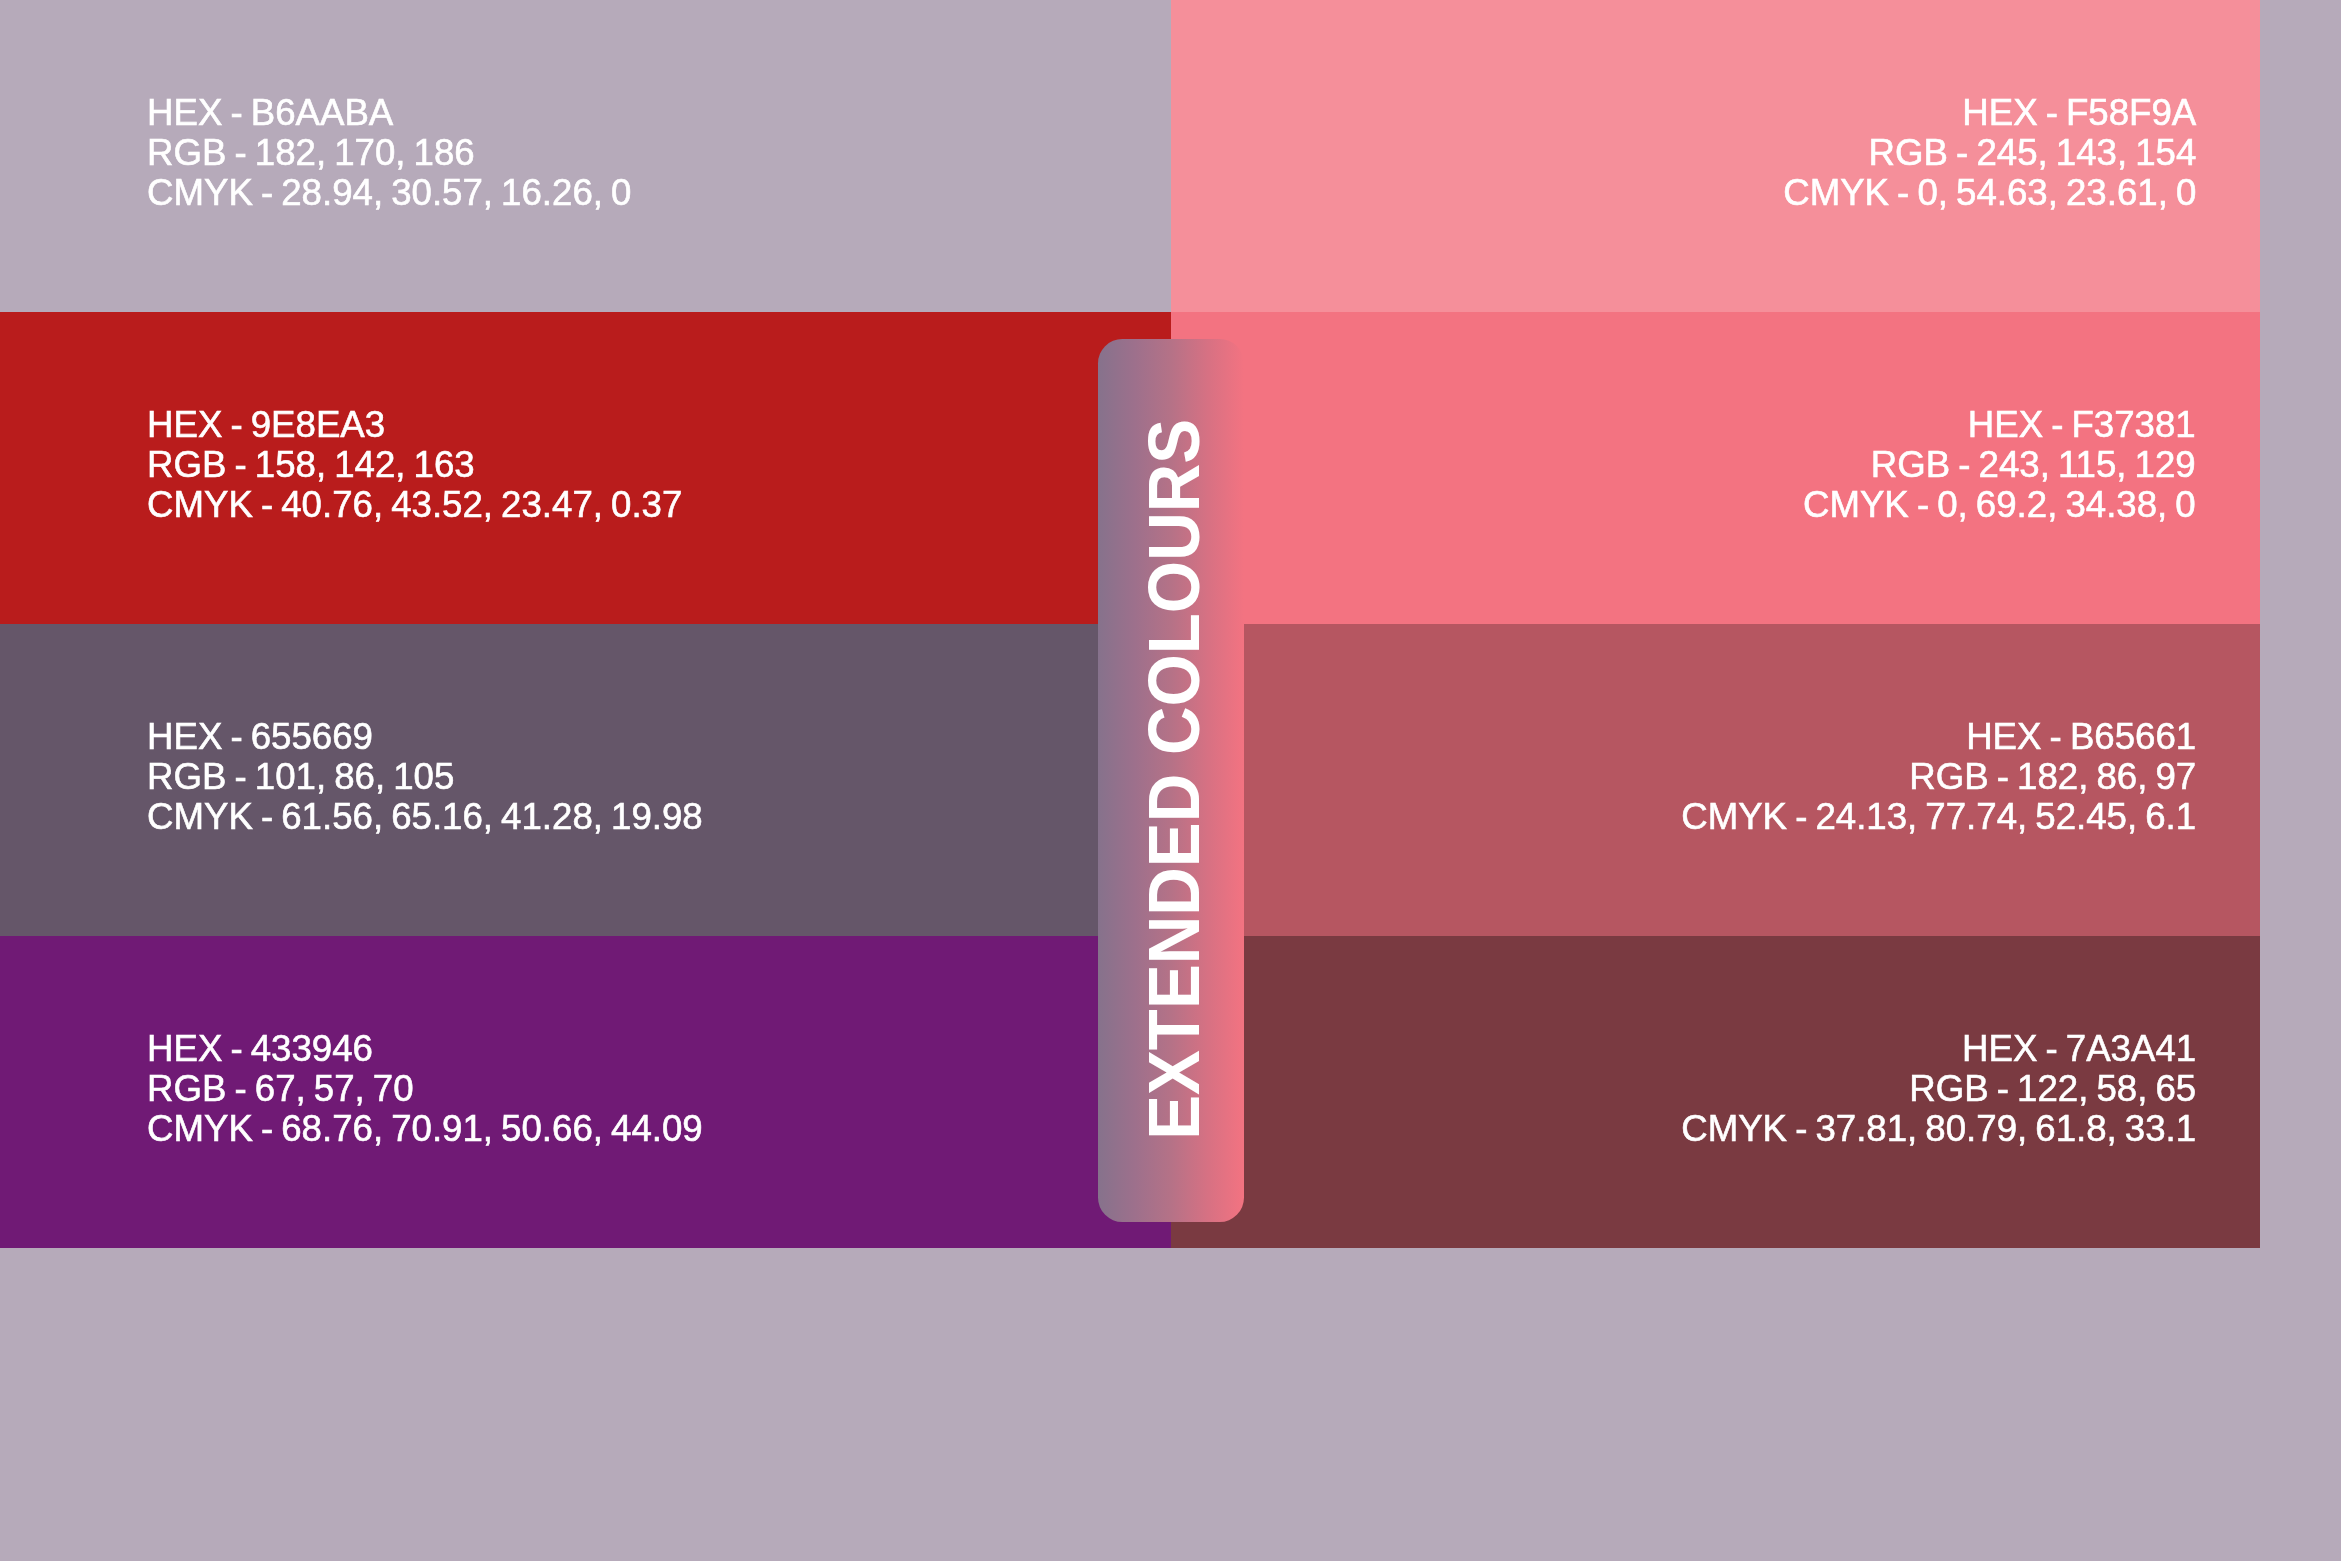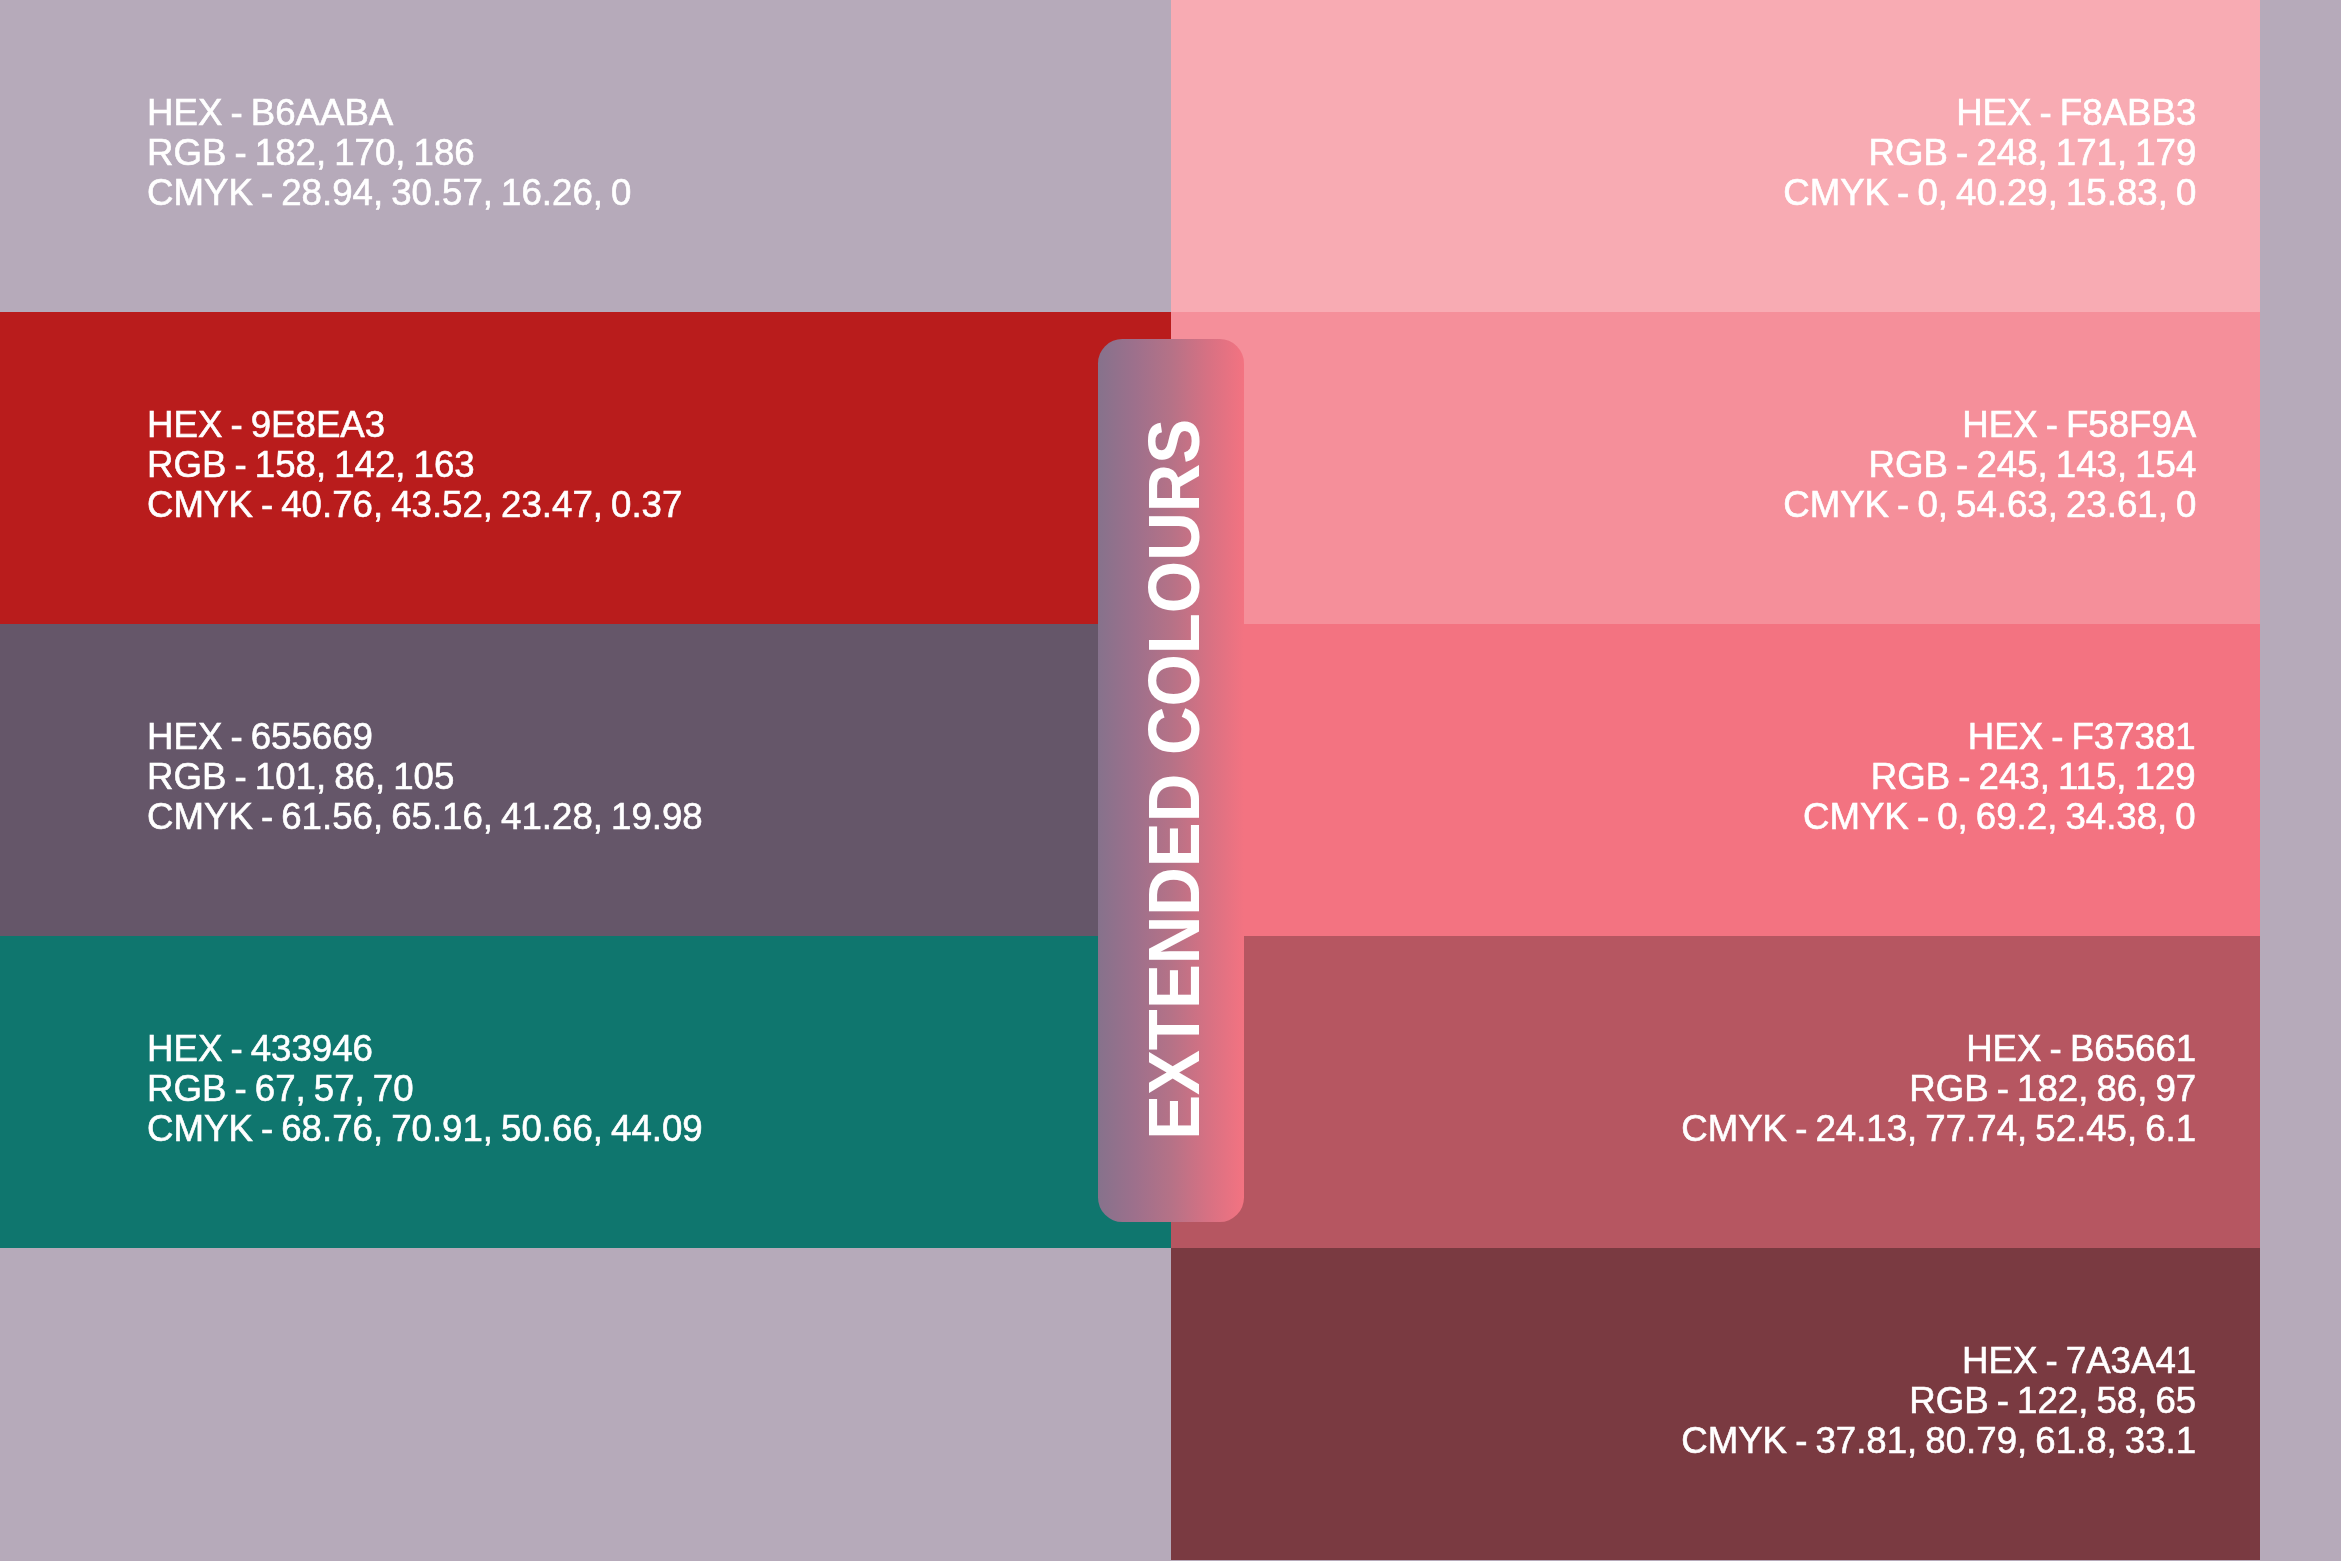--- a/index.html
+++ b/index.html
@@ -44,31 +44,28 @@
 
     <div class="swatch" style="background-color: #b91c1c;">
       <div class="info"><span class="line">HEX - 9E8EA3</span><span class="line">RGB - 158, 142, 163</span><span class="line">CMYK - 40.76, 43.52, 23.47, 0.37</span></div>
     </div>
 
 
     <div class="swatch" style="background-color: rgb(101, 86, 105); padding-left: 28px;">
       <div class="info"><span class="line">HEX - 655669</span><span class="line">RGB - 101, 86, 105</span><span class="line">CMYK - 61.56, 65.16, 41.28, 19.98</span></div>
     </div>
 
-    <div class="swatch" style="background-color: #0f766e;">
+    <div class="swatch" style="background-color: #701a75;">
       <div class="info"><span class="line">HEX - 433946</span><span class="line">RGB - 67, 57, 70</span><span class="line">CMYK - 68.76, 70.91, 50.66, 44.09</span></div>
     </div>
 
   </div>
 
   <div class="col col-right">
 
-    <div class="swatch" style="background-color: rgb(248, 171, 179);">
-      <div class="info"><span class="line">HEX - F8ABB3</span><span class="line">RGB - 248, 171, 179</span><span class="line">CMYK - 0, 40.29, 15.83, 0</span></div>
-    </div>
 
     <div class="swatch" style="background-color: rgb(245, 143, 154);">
       <div class="info"><span class="line">HEX - F58F9A</span><span class="line">RGB - 245, 143, 154</span><span class="line">CMYK - 0, 54.63, 23.61, 0</span></div>
     </div>
 
     <div class="swatch" style="background-color: rgb(243, 115, 129);">
       <div class="info"><span class="line">HEX - F37381</span><span class="line">RGB - 243, 115, 129</span><span class="line">CMYK - 0, 69.2, 34.38, 0</span></div>
     </div>
 
     <div class="swatch" style="background-color: rgb(182, 86, 97);">

